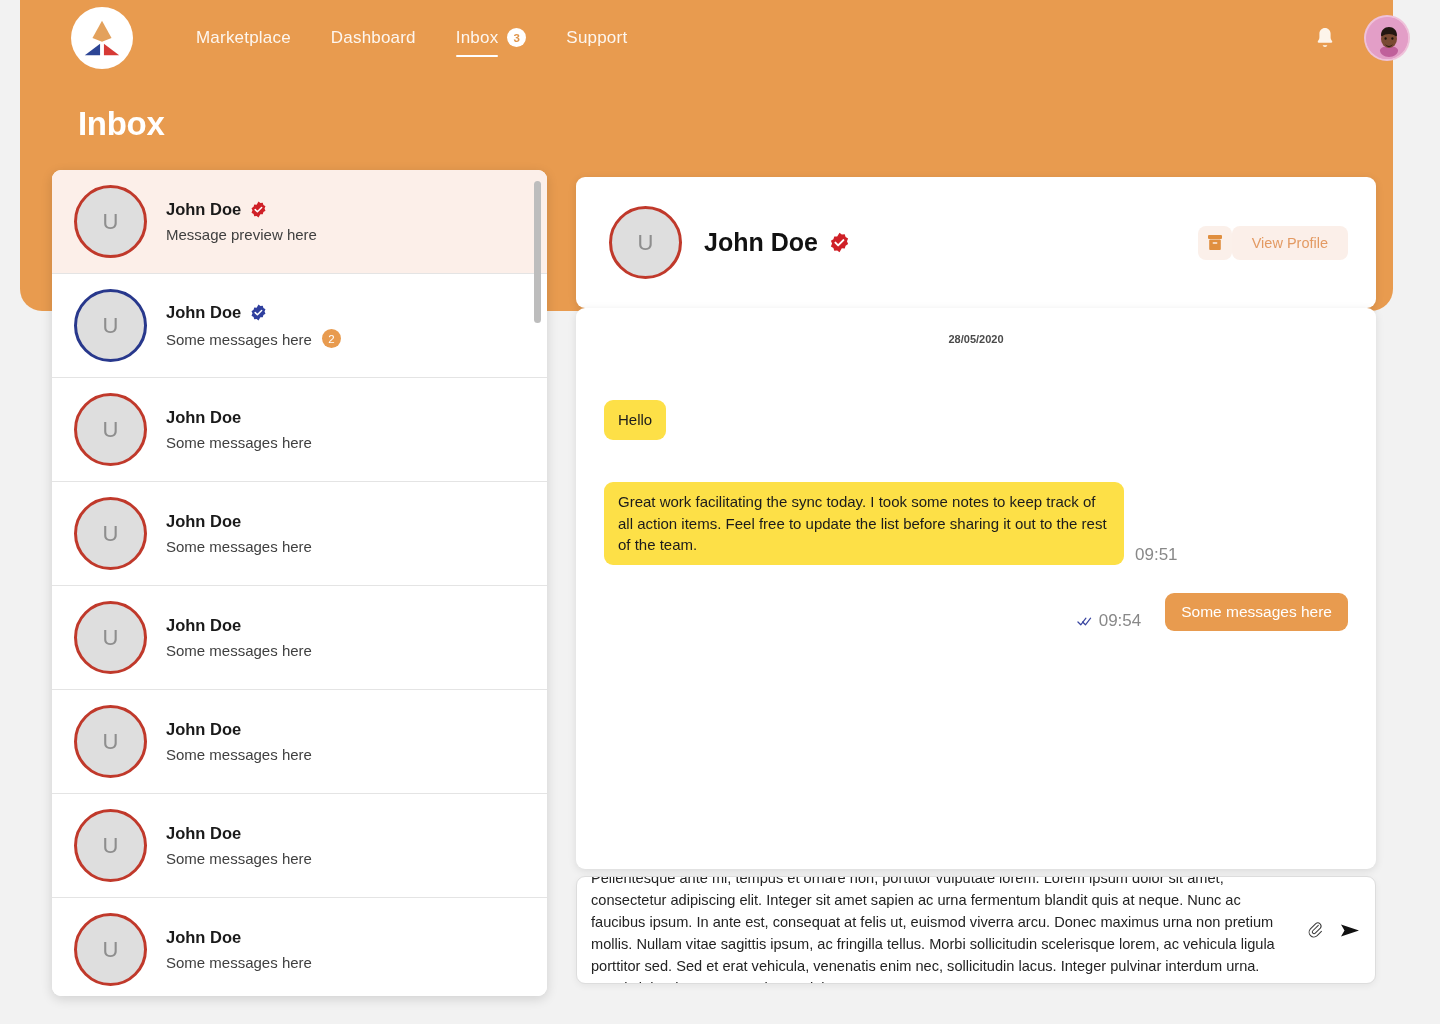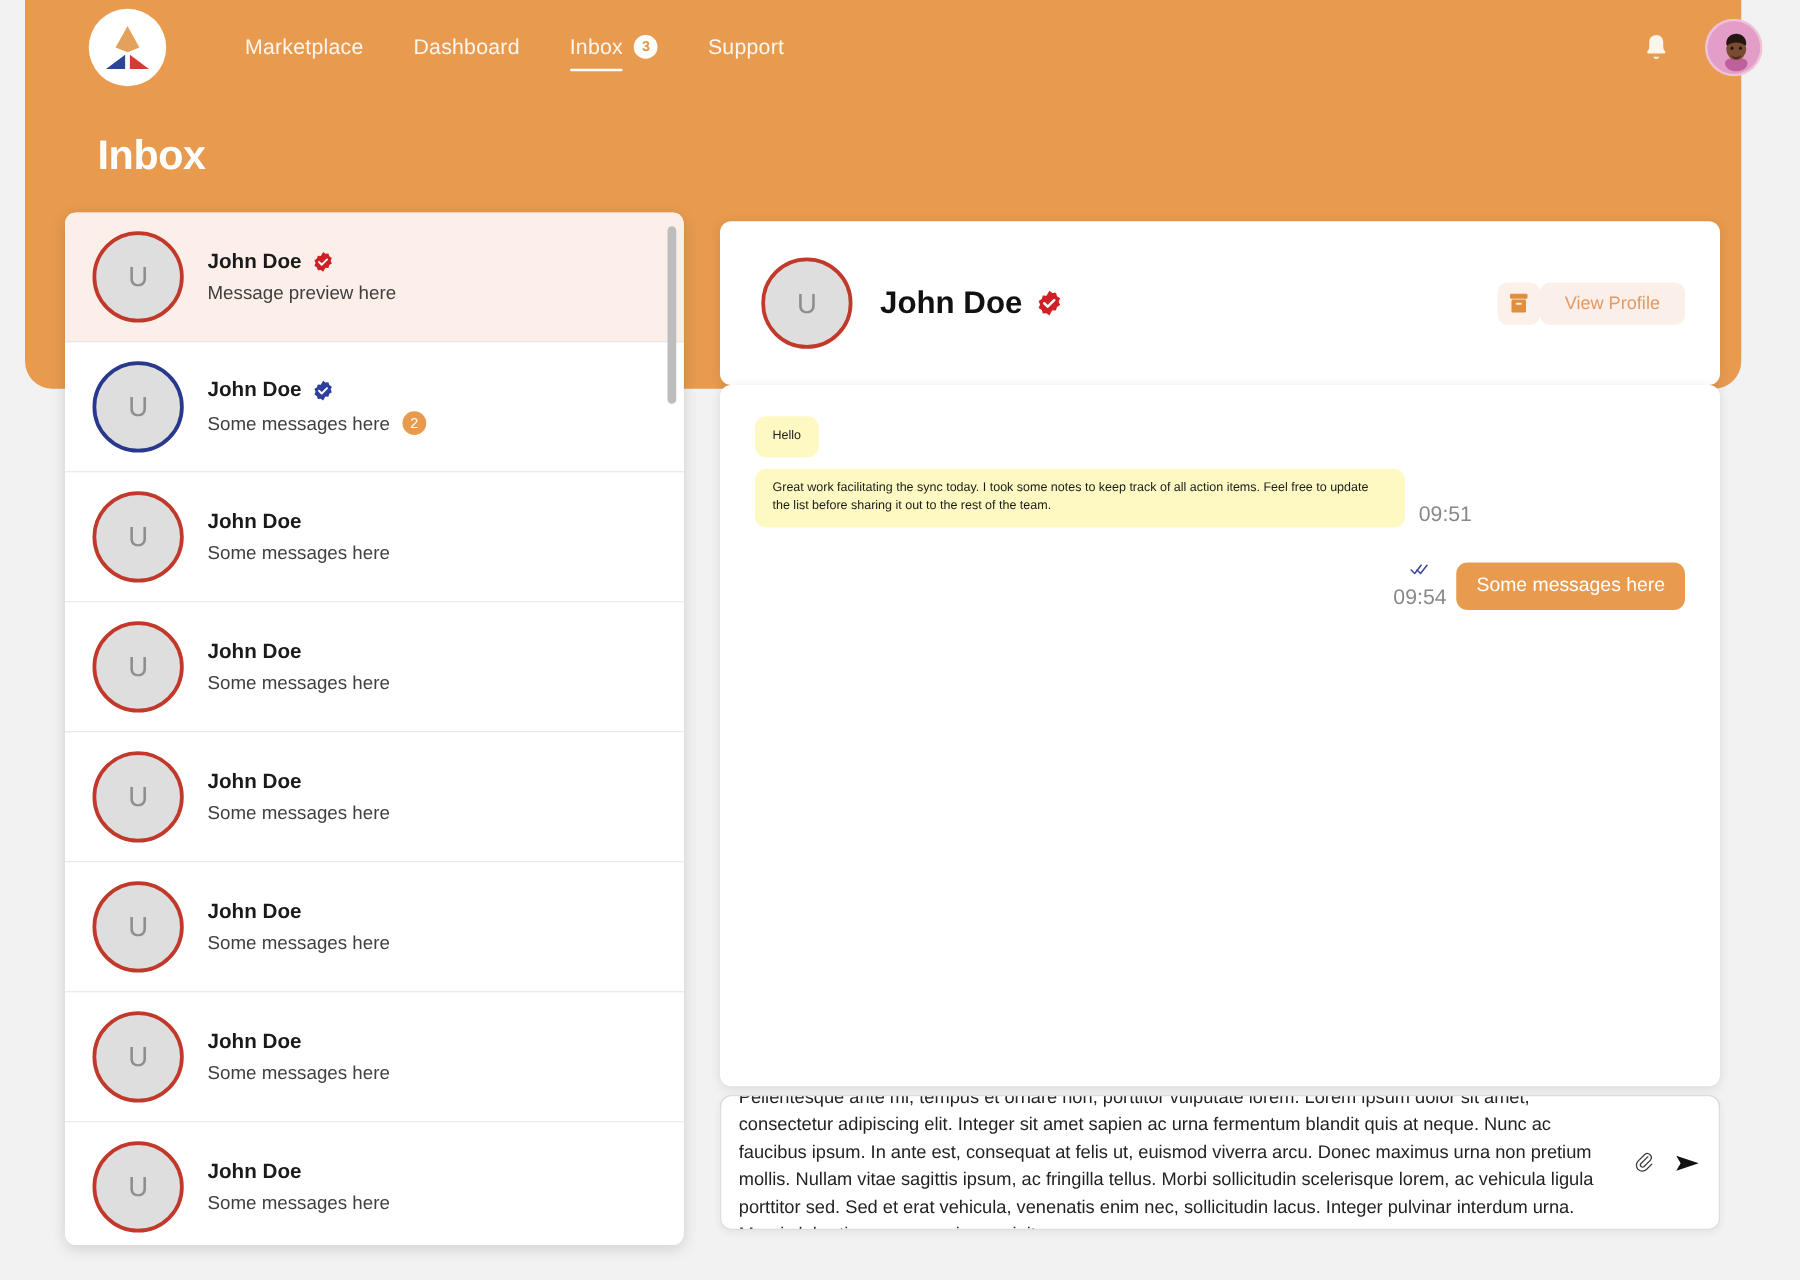--- a/index.html
+++ b/index.html
@@ -299,39 +299,40 @@
   .chat-date {
     text-align: center;
     font-size: 11px;
     color: #4a4a4a;
     font-weight: bold;
     margin-bottom: 22px;
   }
   .msg-row { display: flex; align-items: flex-end; margin-bottom: 9px; }
   .msg-row.out { justify-content: flex-end; }
   .bubble-in {
-    background: #fef9c3;
+    background: #fde047;
     color: #1b1b1b;
-    font-size: 10px;
+    font-size: 15px;
     line-height: 1.45;
     padding: 9px 14px;
     border-radius: 9px;
     max-width: 520px;
+    margin-top: 33px;
   }
   .bubble-out {
     background: #e89b4f;
     color: #fff;
     font-size: 15.5px;
     padding: 10px 16px;
     border-radius: 9px;
     max-width: 420px;
   }
   .time { font-size: 17px; color: #888; margin: 0 11px; }
   .ticks { width: 15px; height: 11px; display: inline-block; }
-  .msg-row.out .meta { display: flex; align-items: center; gap: 7px; margin-right: 8px; flex-direction: column; }
+  .msg-row.out .meta { display: flex; align-items: center; gap: 7px; margin-right: 24px; }
 
   
   .composer {
     position: absolute;
     left: 576px;
     top: 876px;
     width: 800px;
     height: 108px;
     background: #fff;
     border: 1px solid #dddddd;
@@ -543,20 +544,21 @@
         <rect x="1" y="1" width="14" height="4" rx="1" fill="#e08f3f"></rect>
         <rect x="2.2" y="5.6" width="11.6" height="10.4" rx="1" fill="#e08f3f"></rect>
         <rect x="5.6" y="8.2" width="4.8" height="1.5" rx=".7" fill="#fbf0ea"></rect>
       </svg>
     </button>
     <button class="view-profile">View Profile</button>
   </div>
 </div>
 
 <div class="chat-body">
+  <div class="chat-date">28/05/2020</div>
 
   <div class="msg-row">
     <div class="bubble-in">Hello</div>
   </div>
 
   <div class="msg-row">
     <div class="bubble-in">Great work facilitating the sync today. I took some notes to keep track of all action items. Feel free to update the list before sharing it out to the rest of the team.</div>
     <span class="time">09:51</span>
   </div>
 

